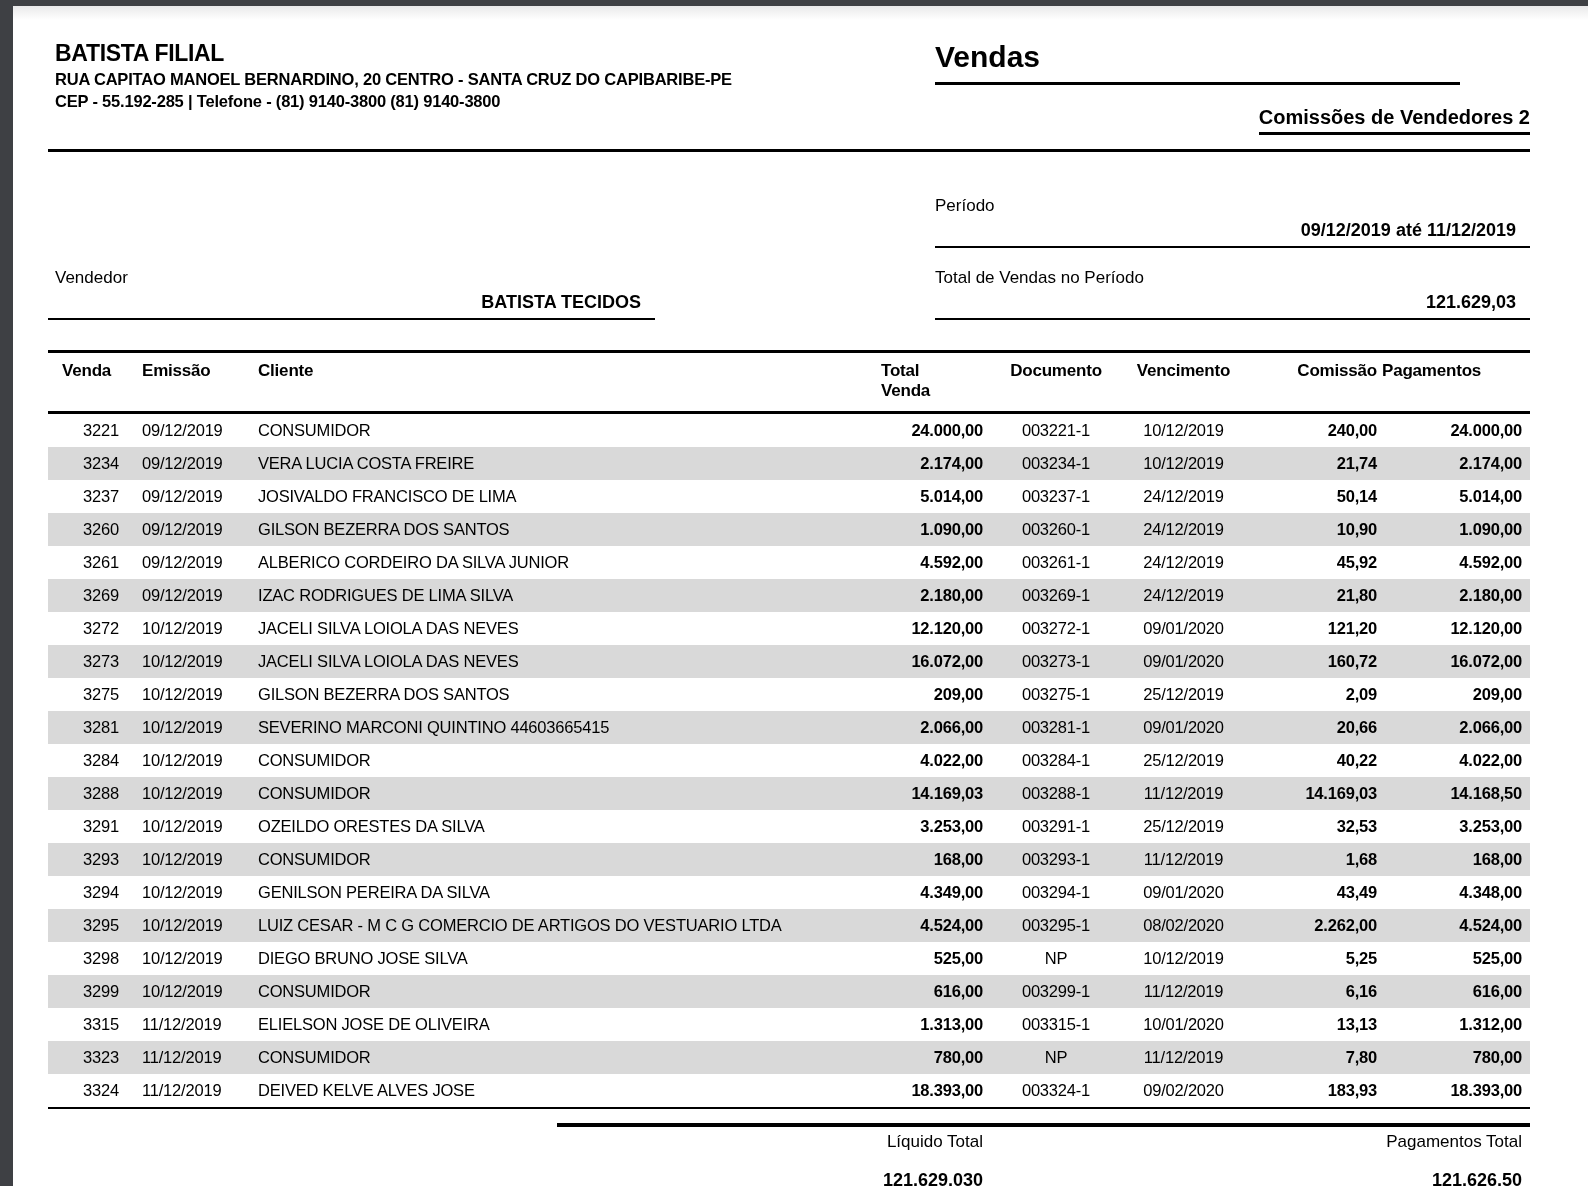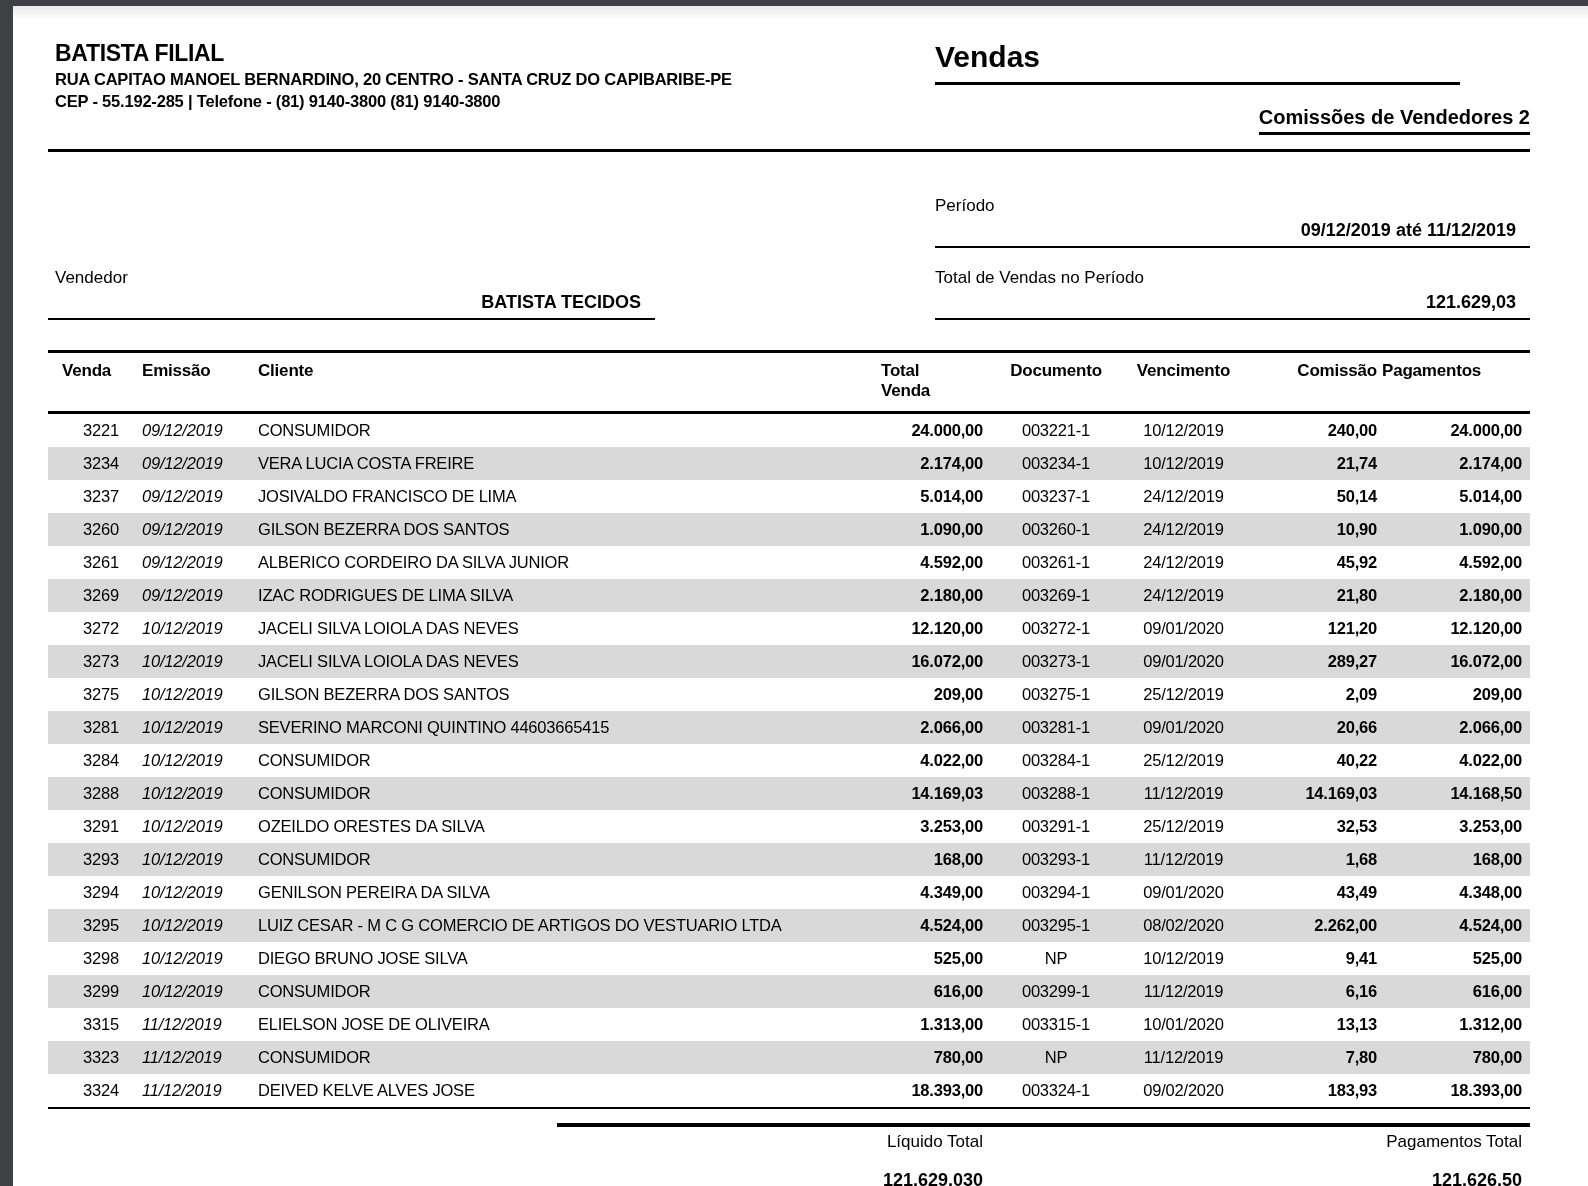--- a/index.html
+++ b/index.html
@@ -44,21 +44,21 @@
   .th-total { padding-left:8px; width:78px; }
   .th-documento, .th-vencimento { text-align:center; }
   .th-comissao { text-align:right; padding-right:5px; }
   .th-pagamentos { padding-right:8px; }
 
   .tbody { border-bottom:2px solid #000; }
   .t-row { height:33px; line-height:33px; font-size:16.5px; letter-spacing:-0.2px; }
   .t-row.alt { background:#d9d9d9; }
   .c { overflow:hidden; white-space:nowrap; }
   .c-venda { text-align:right; padding-right:4px; }
-  .c-emissao { padding-left:19px;font-style:italic; }
+  .c-emissao { padding-left:19px; }
   .c-cliente { padding-left:23px; }
   .c-total { text-align:right; padding-right:8px; font-weight:700; }
   .c-documento { text-align:center; }
   .c-vencimento { text-align:center; }
   .c-comissao { text-align:right; padding-right:5px; font-weight:700; }
   .c-pagamentos { text-align:right; padding-right:8px; font-weight:700; }
 
   
   .totals { margin-top:14px; margin-left:509px; width:973px;
             border-top:4px solid #000; border-bottom:4px solid #000;
@@ -193,21 +193,21 @@
           <div class="c c-comissao">121,20</div>
           <div class="c c-pagamentos">12.120,00</div>
         </div>
         <div class="t-row grid alt">
           <div class="c c-venda">3273</div>
           <div class="c c-emissao">10/12/2019</div>
           <div class="c c-cliente">JACELI SILVA LOIOLA DAS NEVES</div>
           <div class="c c-total">16.072,00</div>
           <div class="c c-documento">003273-1</div>
           <div class="c c-vencimento">09/01/2020</div>
-          <div class="c c-comissao">289,27</div>
+          <div class="c c-comissao">160,72</div>
           <div class="c c-pagamentos">16.072,00</div>
         </div>
         <div class="t-row grid">
           <div class="c c-venda">3275</div>
           <div class="c c-emissao">10/12/2019</div>
           <div class="c c-cliente">GILSON BEZERRA DOS SANTOS</div>
           <div class="c c-total">209,00</div>
           <div class="c c-documento">003275-1</div>
           <div class="c c-vencimento">25/12/2019</div>
           <div class="c c-comissao">2,09</div>
@@ -283,21 +283,21 @@
           <div class="c c-comissao">2.262,00</div>
           <div class="c c-pagamentos">4.524,00</div>
         </div>
         <div class="t-row grid">
           <div class="c c-venda">3298</div>
           <div class="c c-emissao">10/12/2019</div>
           <div class="c c-cliente">DIEGO BRUNO JOSE SILVA</div>
           <div class="c c-total">525,00</div>
           <div class="c c-documento">NP</div>
           <div class="c c-vencimento">10/12/2019</div>
-          <div class="c c-comissao">9,41</div>
+          <div class="c c-comissao">5,25</div>
           <div class="c c-pagamentos">525,00</div>
         </div>
         <div class="t-row grid alt">
           <div class="c c-venda">3299</div>
           <div class="c c-emissao">10/12/2019</div>
           <div class="c c-cliente">CONSUMIDOR</div>
           <div class="c c-total">616,00</div>
           <div class="c c-documento">003299-1</div>
           <div class="c c-vencimento">11/12/2019</div>
           <div class="c c-comissao">6,16</div>

